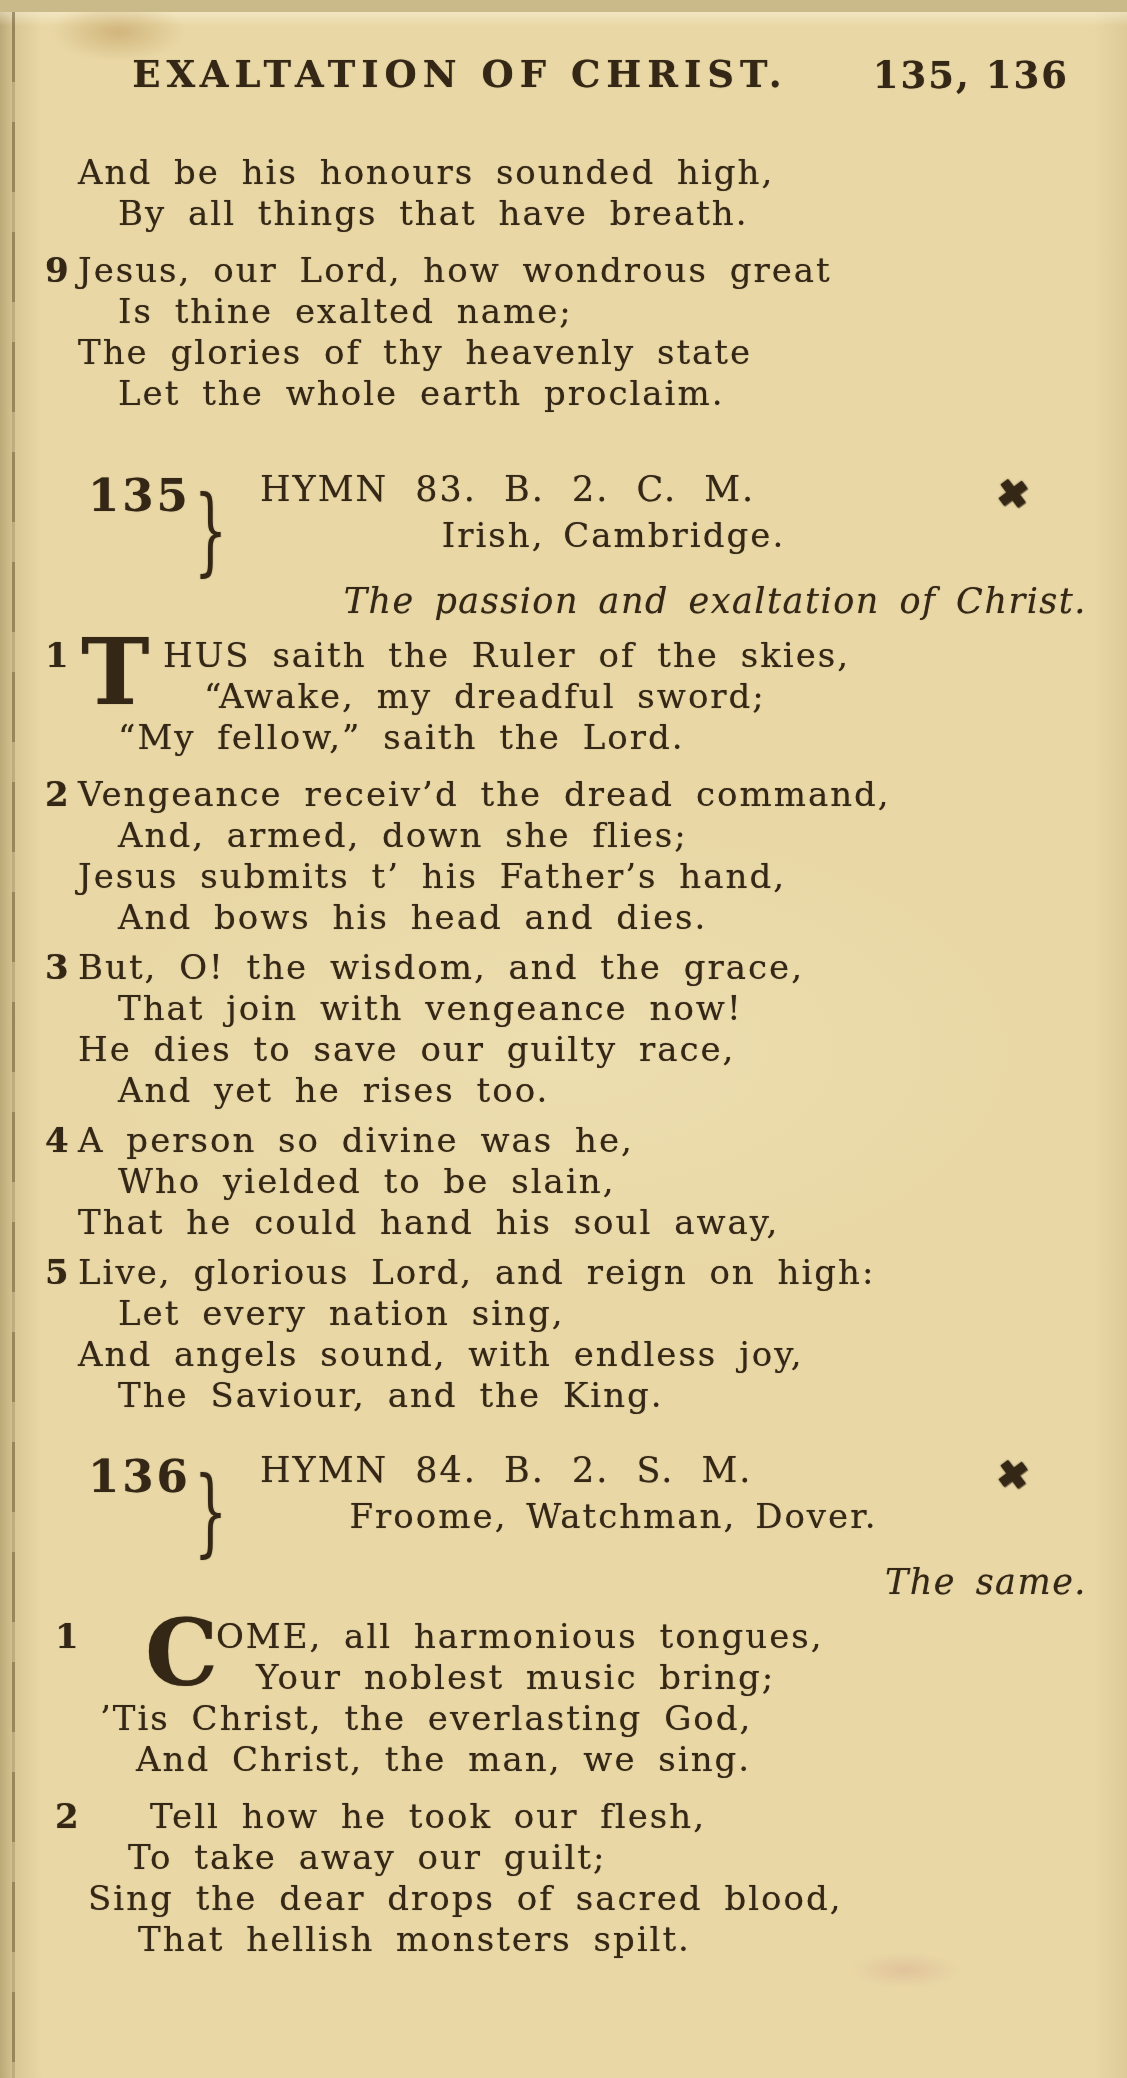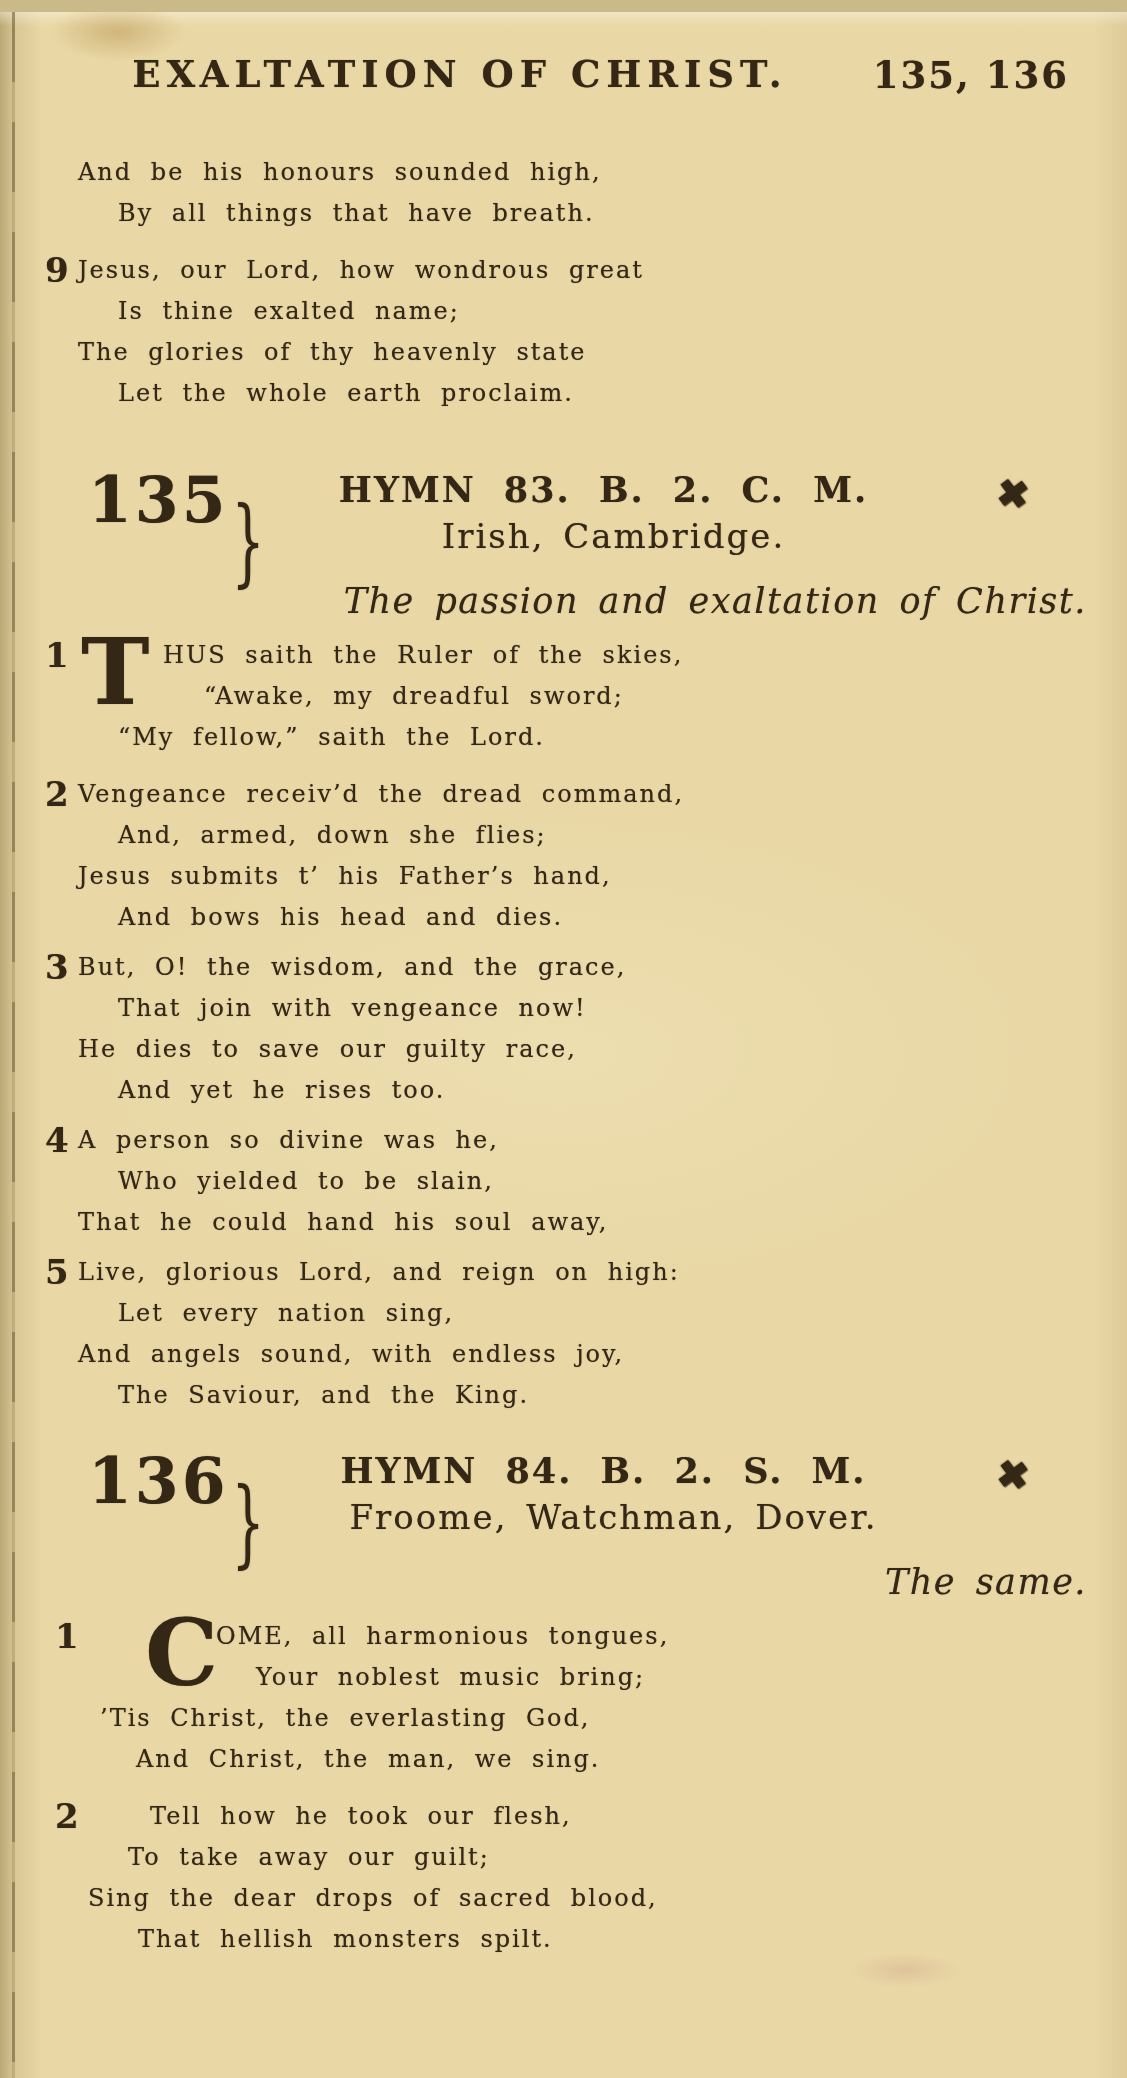--- a/index.html
+++ b/index.html
@@ -35,21 +35,21 @@
     position:absolute;right:58px;top:41px;
     font-weight:bold;font-size:37px;letter-spacing:2px;white-space:nowrap;
   }
   
   .verse-col{position:relative;margin:0 0 0 40px;}
   .stanza{position:relative;}
   .stanza{margin-bottom:9px;}
   .stanza.open-gap{margin-bottom:16px;}
   .vl{
     position:relative;padding-left:38px;line-height:41px;
-    font-size:24px;letter-spacing:2px;word-spacing:9px;white-space:nowrap;
+    font-size:34px;letter-spacing:2px;word-spacing:9px;white-space:nowrap;
   }
   .vl.ind{padding-left:78px;}
   .num{
     position:absolute;left:5px;top:0;
     font-size:34px;line-height:41px;font-weight:bold;letter-spacing:0;
   }
   .num.n136{left:15px;}
   .dropcap{
     position:absolute;top:-4px;left:41px;
     font-size:92px;line-height:82px;font-weight:bold;
@@ -59,28 +59,28 @@
   .pl123{padding-left:123px;} .pl164{padding-left:164px;}
   .pl176{padding-left:176px;} .pl216{padding-left:216px;}
   .pl60{padding-left:60px;}   .pl96{padding-left:96px;}
   .pl110{padding-left:110px;} .pl88{padding-left:88px;}
   .pl48{padding-left:48px;}   .pl98{padding-left:98px;}
   
   .hymn-head{position:relative;height:104px;margin:0 40px;}
   .h135{margin-top:55px;}
   .h136{margin-top:34px;}
   .hymn-no-wrap{position:absolute;left:8px;top:-6px;white-space:nowrap;}
-  .hymn-no{font-size:63px;font-weight:bold;letter-spacing:3px;}
+  .hymn-no{font-size:45px;font-weight:bold;letter-spacing:3px;}
   .hymn-brace{
     display:inline-block;font-size:52px;font-weight:normal;
     transform:scaleY(1.85) translateY(6px);transform-origin:top;
     margin-left:3px;
   }
   .hymn-heading{
-    text-align:center;font-size:35px;font-weight:bold;
+    text-align:left;font-size:35px;font-weight:normal;
     letter-spacing:2px;word-spacing:14px;white-space:nowrap;
     padding:0 140px 0 180px;
   }
   .hymn-tunes{
     text-align:center;font-size:34px;letter-spacing:2px;word-spacing:6px;
     margin-top:6px;white-space:nowrap;padding-left:60px;
   }
   .hymn-mark{
     position:absolute;right:58px;top:2px;font-size:38px;font-weight:bold;
     transform:rotate(8deg);

